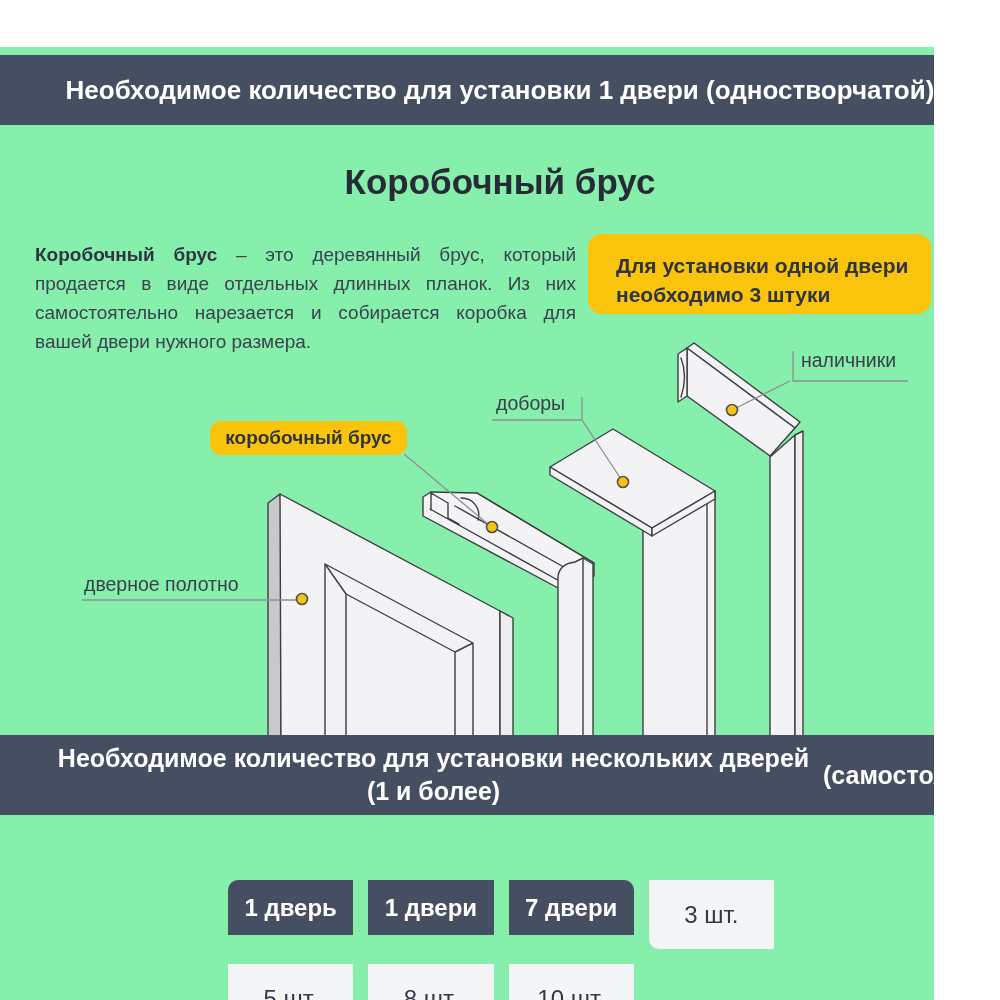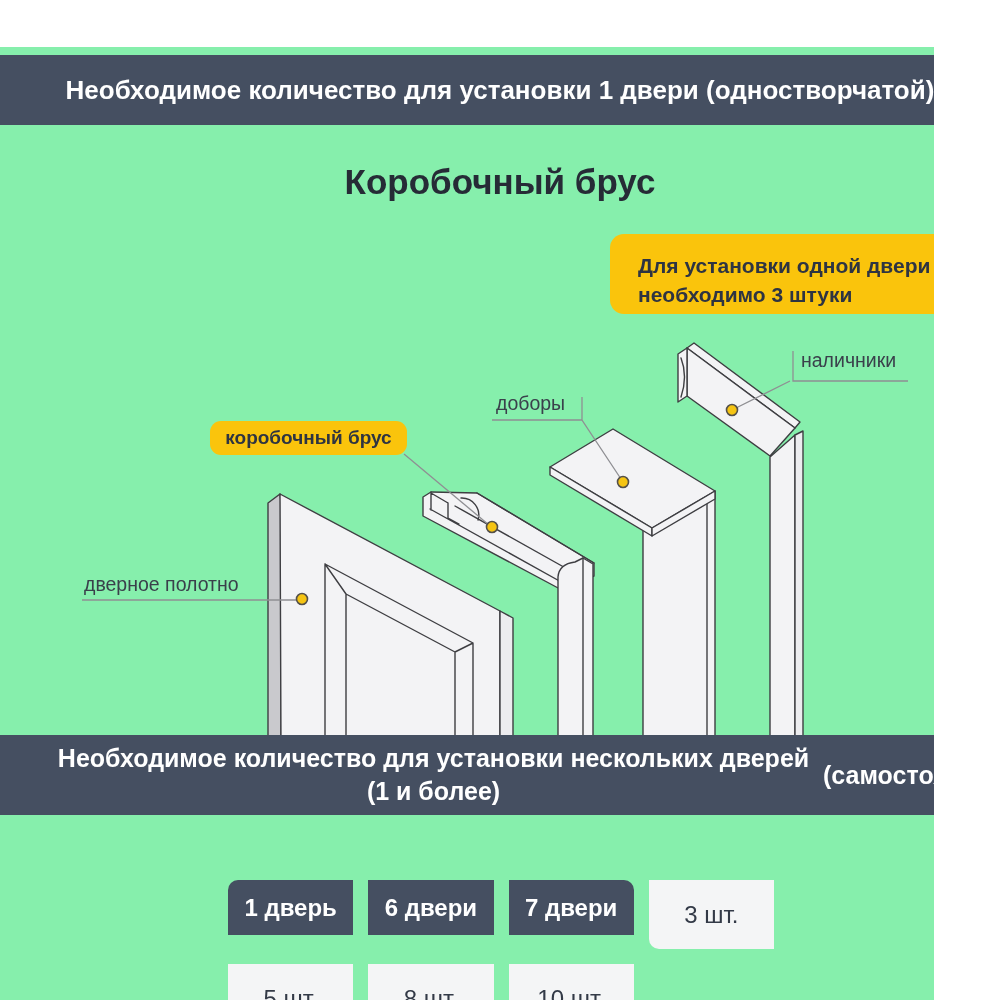--- a/index.html
+++ b/index.html
@@ -8,21 +8,21 @@
   .banner{position:absolute;left:0;width:1000px;background:#454F61;color:#ffffff;
           display:flex;align-items:center;justify-content:center;text-align:center;
           font-weight:bold;}
   #top-banner{top:8px;height:70px;font-size:26px;}
   #bottom-banner{top:688px;height:80px;font-size:25px;line-height:33px;flex-direction:row;padding-left:44px;}
   #page-title{position:absolute;top:115px;left:0;width:1000px;text-align:center;
               font-size:35px;font-weight:bold;color:#262B36;}
   #description{position:absolute;left:35px;top:193px;width:541px;font-size:19px;
                line-height:29px;color:#3C424E;text-align:justify;}
   #description b{color:#2E3442;}
-  #callout{position:absolute;left:610px;top:187px;width:343px;height:80px;background:#FAC40C;
+  #callout{position:absolute;left:588px;top:187px;width:343px;height:80px;background:#FAC40C;
            border-radius:14px;box-sizing:border-box;padding:17px 0 0 28px;
            font-size:21px;font-weight:bold;color:#2E3442;line-height:29px;}
   svg{position:absolute;left:0;top:0;}
   .diag-label{position:absolute;font-size:19.5px;color:#3A404B;white-space:nowrap;}
   #label-door-leaf{left:84px;top:526px;}
   #label-extensions{left:496px;top:345px;}
   #label-casings{left:801px;top:302px;}
   #label-frame-bar{position:absolute;left:210px;top:374px;width:197px;height:34px;
                    background:#FAC40C;border-radius:11px;text-align:center;line-height:34px;
                    font-size:19px;font-weight:bold;color:#2E3442;white-space:nowrap;}
@@ -41,20 +41,21 @@
 <body>
 
 <div id="stage">
 
   <div class="banner" id="top-banner">
     <span>Необходимое количество для установки 1 двери (одностворчатой)</span>
   </div>
 
   <div id="page-title">Коробочный брус</div>
 
+  <div id="description"><b>Коробочный брус</b><span> – это деревянный брус, который продается в виде отдельных длинных планок. Из них самостоятельно нарезается и собирается коробка для вашей двери нужного размера.</span></div>
 
   <div id="callout">
     <div>Для установки одной двери</div>
     <div>необходимо 3 штуки</div>
   </div>
 
   <svg width="1000" height="1000" viewBox="0 0 1000 1000">
     <g fill="#F3F3F5" stroke="#3E3E42" stroke-width="1.4" stroke-linejoin="round" stroke-linecap="round">
 
       <polygon fill="#C9C9CD" points="280,447 268,456 268,701 281,701 281,455"></polygon>
@@ -107,21 +108,21 @@
   <div class="diag-label" id="label-casings">наличники</div>
   <div id="label-frame-bar">коробочный брус</div>
 
   <div class="banner" id="bottom-banner">
     <div>Необходимое количество для установки нескольких дверей (1 и более)</div>
     <div>(самостоятельно)</div>
   </div>
 
   <div id="qty-table">
     <div class="th first">1 дверь</div>
-    <div class="th">6 двери</div>
+    <div class="th">1 двери</div>
     <div class="th last">7 двери</div>
     <div class="td first">3 шт.</div>
     <div class="td">5 шт.</div>
     <div class="td">8 шт.</div>
     <div class="td last">10 шт.</div>
   </div>
 
 </div>
 
 </body></html>

